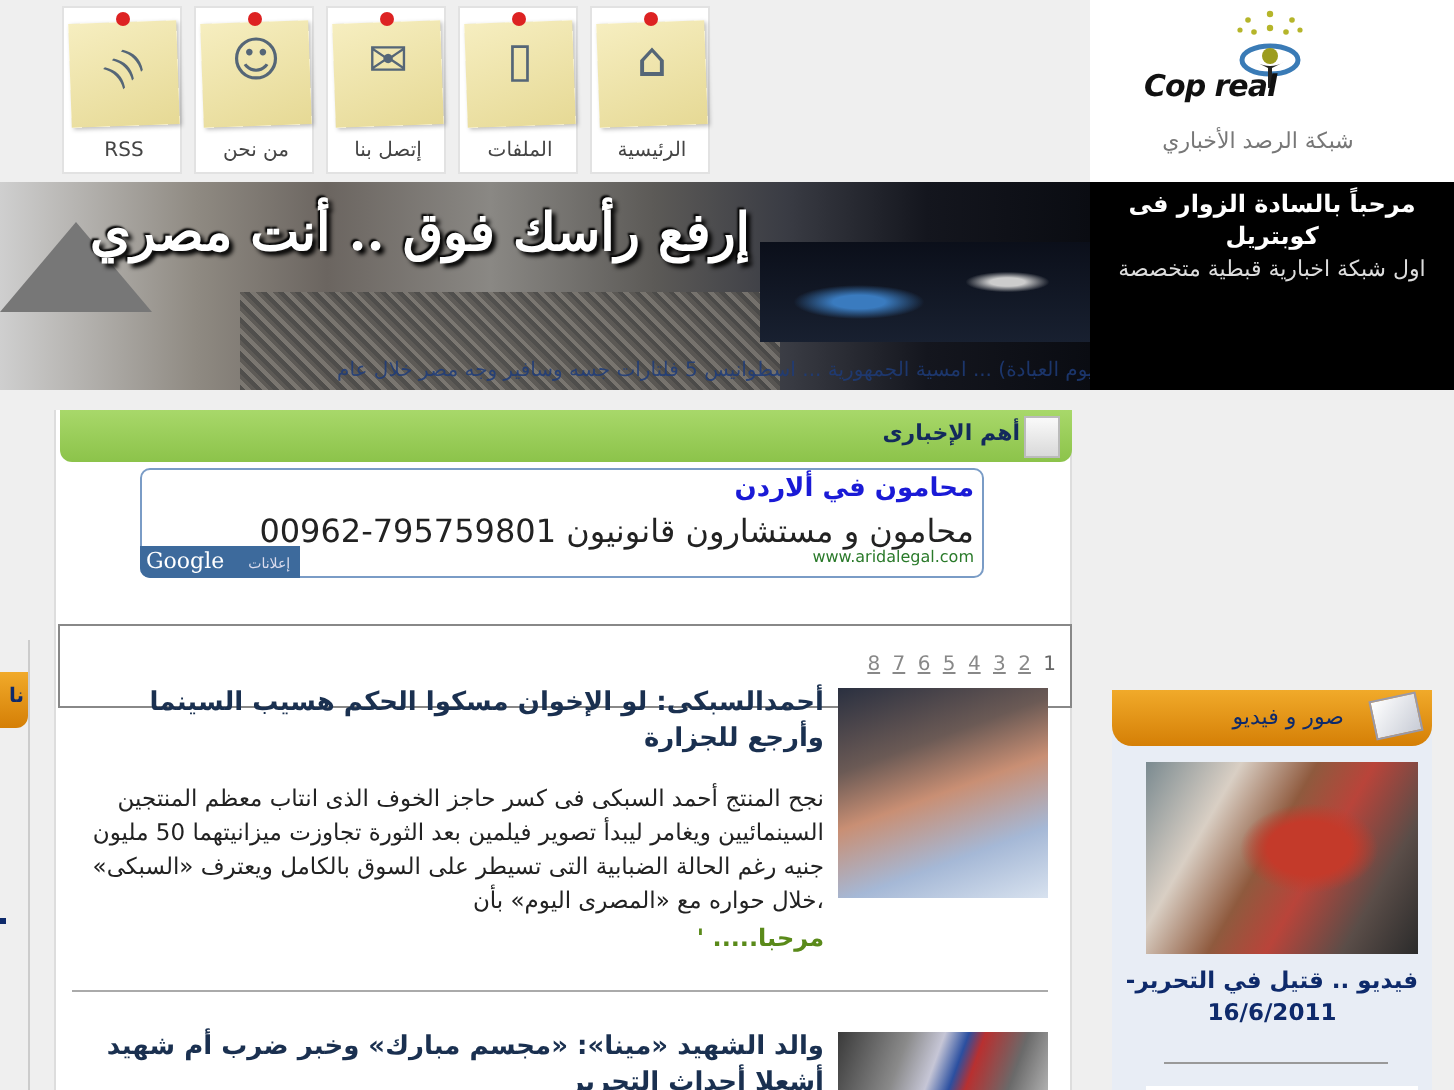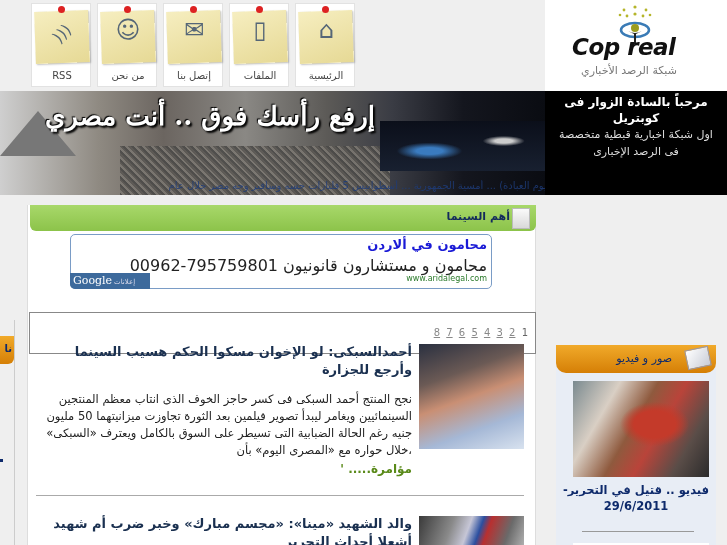--- a/index.html
+++ b/index.html
@@ -3,21 +3,21 @@
 <meta charset="utf-8">
 <style>
   * { box-sizing: border-box; margin: 0; padding: 0; }
   html, body { width: 727px; height: 545px; overflow: hidden; background: #efefef; font-family: "DejaVu Sans", sans-serif; }
   body { position: relative; }
 
   
   .header { position: absolute; left: 0; top: 0; width: 727px; height: 91px; background: #efefef; }
   .logo-box { position: absolute; left: 545px; top: 0; width: 182px; height: 91px; background: #fff; }
   .logo-eye { position: absolute; left: 612px; top: 4px; width: 46px; height: 40px; }
-  .logo-text { position: absolute; left: 572px; top: 34px; font-family: "DejaVu Sans", sans-serif; font-weight: bold; font-style: italic; font-size: 23px; color: #111; letter-spacing: -0.5px; }
+  .logo-text { position: absolute; left: 572px; top: 34px; font-family: "DejaVu Sans", sans-serif; font-weight: bold; font-style: italic; font-size: 15px; color: #111; letter-spacing: -0.5px; }
   .logo-sub { position: absolute; left: 573px; top: 64px; width: 112px; text-align: center; font-size: 11px; color: #777; direction: rtl; }
 
   .navbar { position: absolute; left: 30px; top: 3px; display: flex; flex-direction: row-reverse; gap: 6px; width: 325px; }
   .nav-item { width: 60px; height: 84px; background: #fff; border: 1px solid #e2e2e2; position: relative; cursor: pointer; }
   .nav-note { position: absolute; left: 3px; top: 7px; width: 54px; height: 52px; background: linear-gradient(160deg, #f6eec0, #e6d995); transform: rotate(-2deg); box-shadow: 1px 1px 2px rgba(0,0,0,0.25); }
   .nav-pin { position: absolute; left: 26px; top: 2px; width: 7px; height: 7px; border-radius: 50%; background: #d22; }
   .nav-glyph { position: absolute; left: 0; top: 12px; width: 60px; text-align: center; font-size: 24px; color: #567; }
   .nav-label { position: absolute; left: 0; bottom: 5px; width: 60px; text-align: center; font-size: 10px; color: #444; direction: rtl; }
 
   
@@ -39,21 +39,21 @@
   .news-head { position: absolute; left: 2px; top: 0; width: 506px; height: 26px; border-radius: 0 0 6px 6px;
     background: linear-gradient(#a8d86a, #8cc34a); }
   .news-head-icon { position: absolute; right: 6px; top: 3px; width: 18px; height: 21px; background: linear-gradient(#fafafa,#d9d9d9); border: 1px solid #bbb; }
   .news-head-title { position: absolute; right: 26px; top: 5px; font-size: 11px; font-weight: bold; color: #132a5c; direction: rtl; }
 
   .ad { position: absolute; left: 42px; top: 29px; width: 422px; height: 55px; border: 1px solid #7a9cc6; border-radius: 5px; background: #fff; direction: rtl; }
   .ad-title { position: absolute; right: 4px; top: 2px; font-size: 13px; font-weight: bold; color: #1a1ad6; }
   .ad-desc { position: absolute; right: 4px; top: 21px; font-size: 16px; color: #222; }
   .ad-url { position: absolute; right: 4px; top: 39px; font-size: 8px; color: #2a7a2a; direction: ltr; }
   .ad-badge { position: absolute; left: -1px; bottom: -1px; width: 80px; height: 16px; background: #3d6a9c; border-radius: 0 0 0 5px; color: #fff; font-family: "DejaVu Serif", serif; font-size: 11px; padding-left: 3px; line-height: 16px; direction: ltr; }
-  .ad-badge small { font-size: 7px; font-family: "DejaVu Sans", sans-serif; color: #dde; margin-left: 2px; }
+  .ad-badge small { font-size: 7px; font-family: "DejaVu Sans", sans-serif; color: #dde; margin-left: 12px; }
 
   .pager { position: absolute; left: 1px; top: 83px; width: 507px; height: 42px; border: 1px solid #888; background: #fff; margin-top: 24px; }
   .pager-links { position: absolute; right: 7px; top: 14px; font-size: 10px; color: #888; direction: ltr; }
   .pager-links a { color: #888; text-decoration: underline; margin-right: 3px; }
   .pager-links span { color: #666; }
 
   .article { position: absolute; left: 8px; width: 488px; direction: rtl; }
   .art-img { position: absolute; right: 0; top: 0; width: 105px; height: 105px; background: linear-gradient(160deg, #2a3040 0%, #6b5a55 30%, #c98f74 50%, #a5b8d6 75%, #d8e2ef 100%); }
   .art-title { position: absolute; right: 112px; top: -1px; width: 372px; font-size: 13px; font-weight: bold; color: #1a3050; line-height: 18px; }
   .art-body { position: absolute; right: 112px; top: 47px; width: 378px; font-size: 11.5px; color: #222; line-height: 17px; }
@@ -139,33 +139,32 @@
   <div class="banner-crowd"></div>
   <div class="banner-night"></div>
   <div class="banner-slogan">إرفع رأسك فوق .. أنت مصري</div>
   <div class="banner-ticker">قانون (يوم العبادة) ... أمسية الجمهورية ... أسطوانيس 5 فلتارات جسه وسأفير وجه مصر خلال عام</div>
 </div>
 
 <div class="welcome">
   <div class="welcome-title">مرحباً بالسادة الزوار فى</div>
   <div class="welcome-title">كوبتريل</div>
   <div class="welcome-sub">اول شبكة اخبارية قبطية متخصصة</div>
-  <div class="welcome-sub">فى الرصد الإخبارى</div>
 </div>
 
 <div class="left-col"></div>
 <div class="left-head">
   <span>نا</span>
 </div>
 <div class="left-dot"></div>
 
 <section class="main">
   <div class="news-head">
     <div class="news-head-icon"></div>
-    <div class="news-head-title">أهم السينما</div>
+    <div class="news-head-title">أهم الإخبارى</div>
   </div>
 
   <div class="ad">
     <div class="ad-title">محامون في ألاردن</div>
     <div class="ad-desc">محامون و مستشارون قانونيون 795759801-00962</div>
     <div class="ad-url">www.aridalegal.com</div>
     <div class="ad-badge"><span>Google</span><small>إعلانات</small></div>
   </div>
 
   <div class="pager">
@@ -178,35 +177,35 @@
       <a>3</a>
       <a>2</a>
       <span>1</span>
     </div>
   </div>
 
   <article class="article" style="top:139px; height:155px;">
     <div class="art-img"></div>
     <div class="art-title">أحمدالسبكى: لو الإخوان مسكوا الحكم هسيب السينما وأرجع للجزارة</div>
     <div class="art-body">نجح المنتج أحمد السبكى فى كسر حاجز الخوف الذى انتاب معظم المنتجين السينمائيين ويغامر ليبدأ تصوير فيلمين بعد الثورة تجاوزت ميزانيتهما 50 مليون جنيه رغم الحالة الضبابية التى تسيطر على السوق بالكامل ويعترف «السبكى» ،خلال حواره مع «المصرى اليوم» بأن</div>
-    <div class="art-more">مؤامرة..... '</div>
+    <div class="art-more">مرحبا..... '</div>
     <div class="art-sep"></div>
   </article>
 
   <article class="article" style="top:311px; height:40px;">
     <div class="art-img" style="top:0;height:40px;background:linear-gradient(110deg,#3a3a3a 0%,#8a8a8a 30%,#c6c6d6 45%,#2b4fa0 55%,#b83030 62%,#6a6a6a 80%,#bdbdbd 100%);"></div>
     <div class="art-title">والد الشهيد «مينا»: «مجسم مبارك» وخبر ضرب أم شهيد أشعلا أحداث التحرير</div>
   </article>
 </section>
 
 <aside class="side">
   <div class="side-head">
     <div class="side-head-icon"></div>
     <div class="side-head-title">صور و فيديو</div>
   </div>
   <div class="side-img"></div>
   <div class="side-cap">
     <div>فيديو .. قتيل في التحرير-</div>
-    <div>29/6/2011</div>
+    <div>16/6/2011</div>
   </div>
   <div class="side-sep" style="left:26px;width:112px;"></div>
   <div class="side-banner" style="left:17px;">مؤامرة على الثورة</div>
 </aside>
 
 </body></html>

